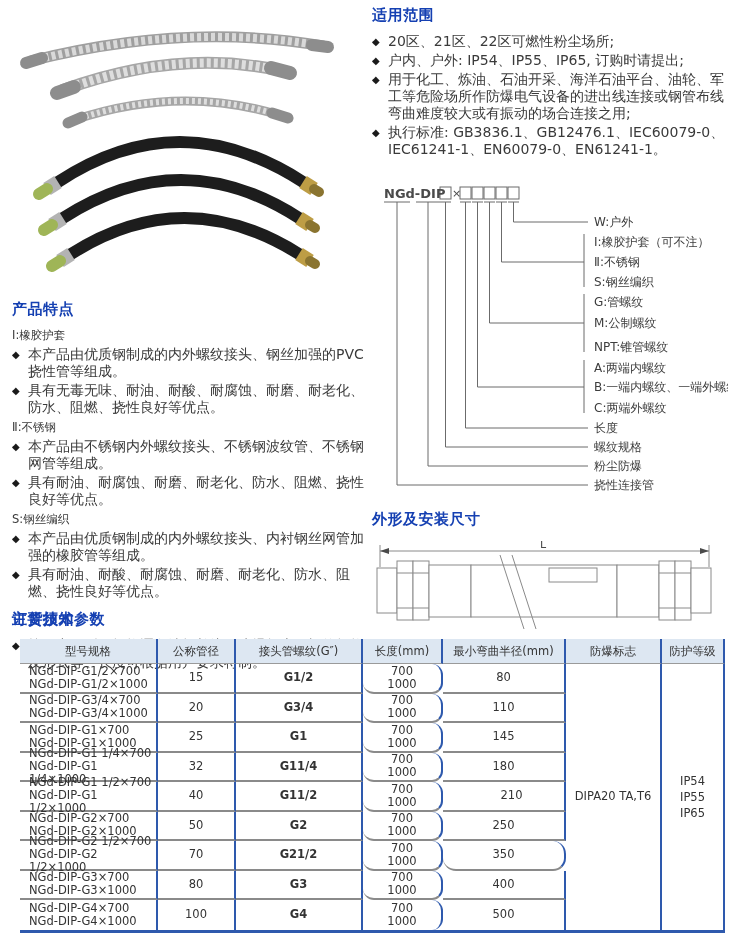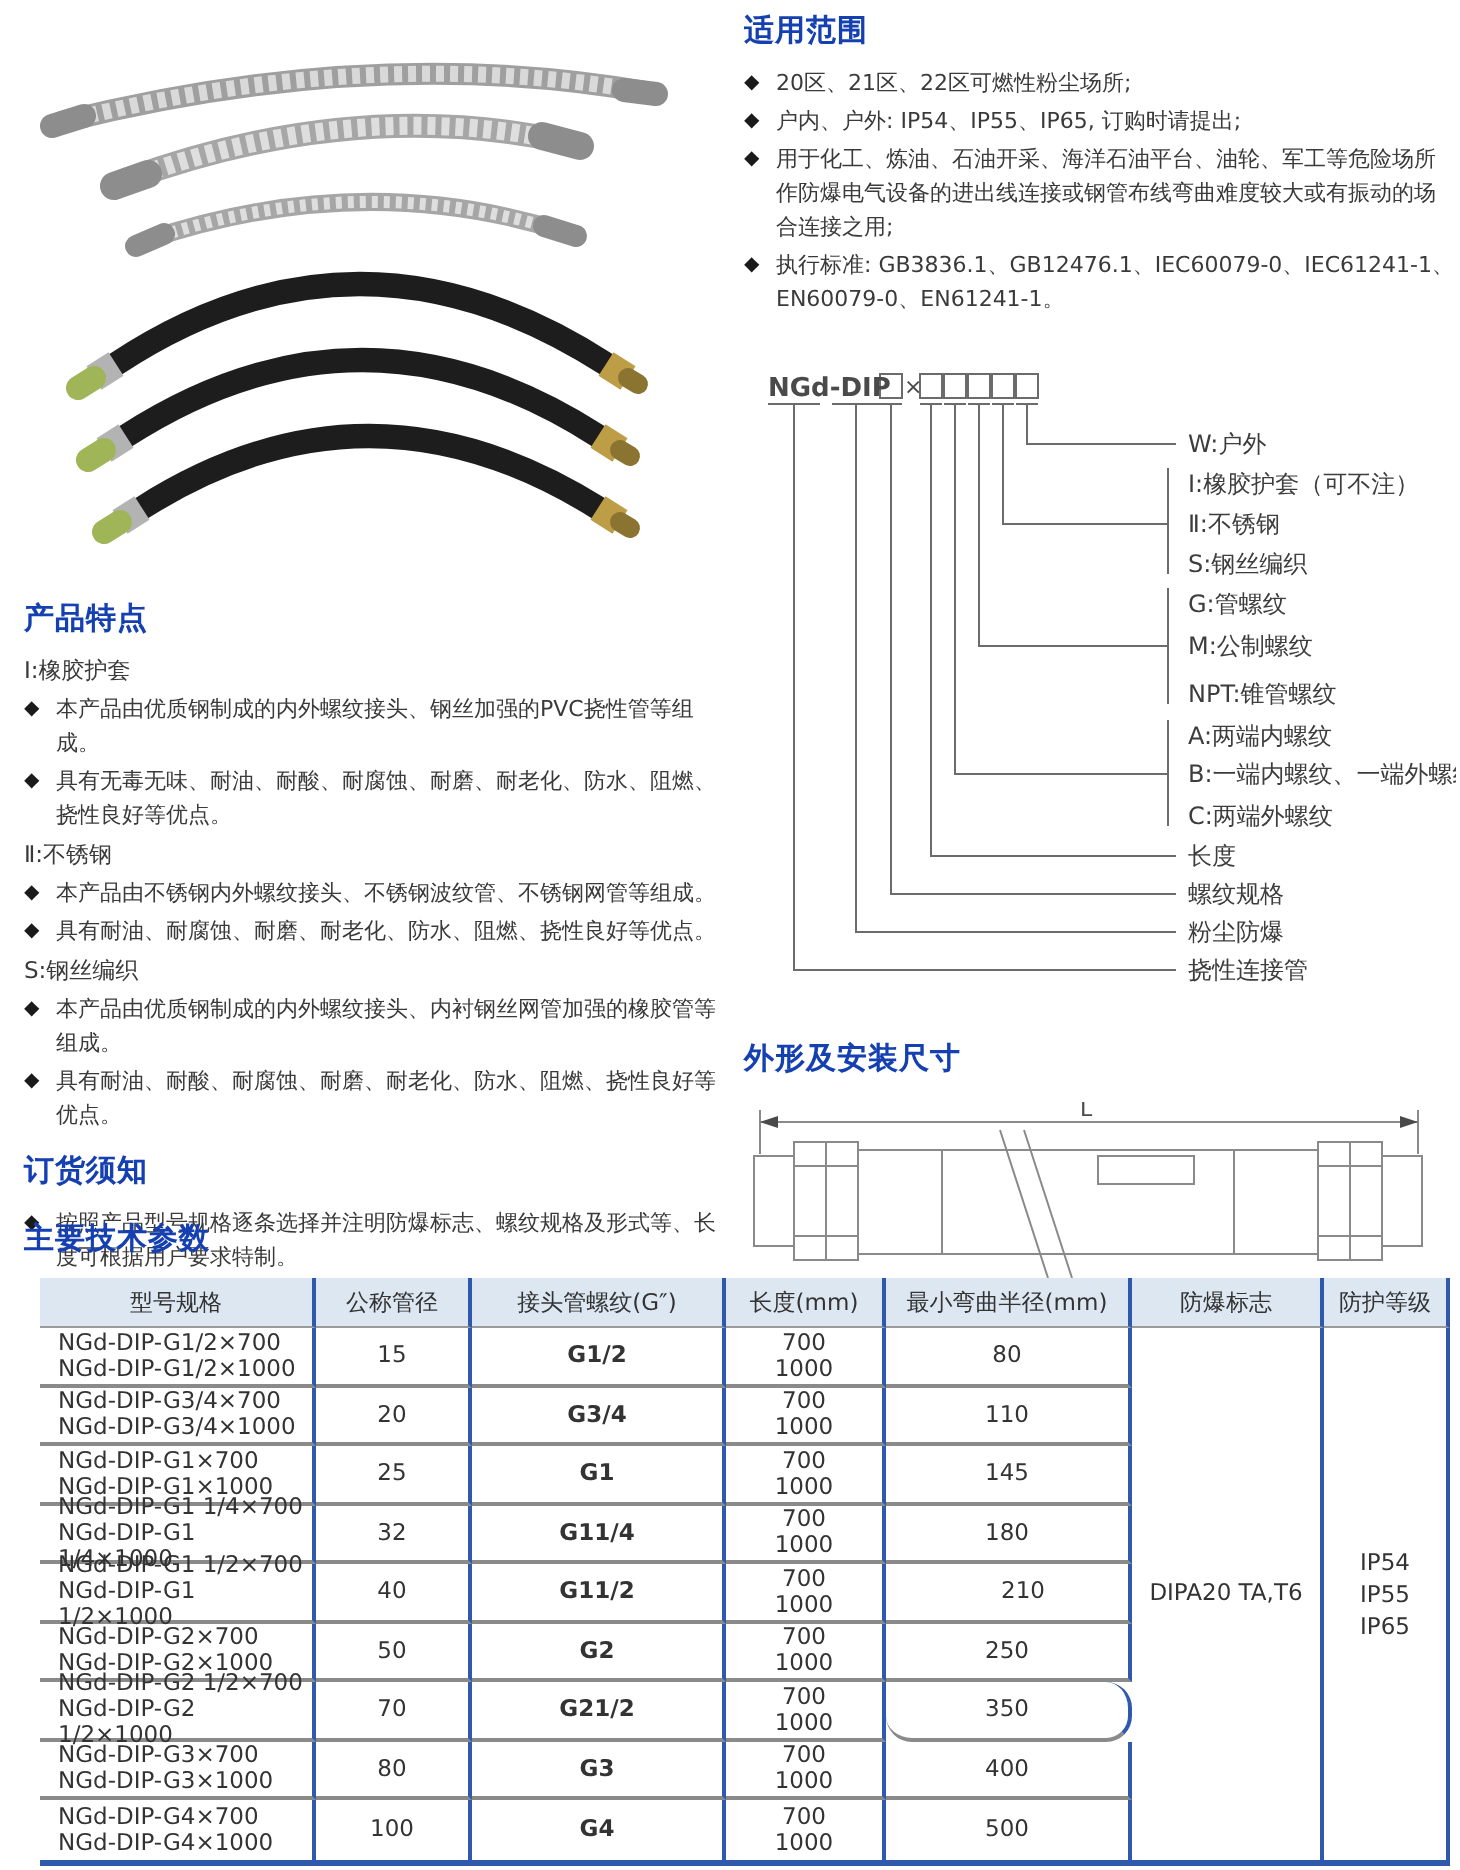--- a/index.html
+++ b/index.html
@@ -4,21 +4,21 @@
 <style>
   html,body{margin:0;padding:0;}
   body{
     width:730px;height:935px;position:relative;background:#ffffff;
     font-family:"DejaVu Sans","Liberation Sans",sans-serif;
     color:#3d3d3d;overflow:hidden;
   }
   .sec-h{color:#1540b2;font-size:15px;font-weight:bold;letter-spacing:.5px;margin:0 0 8px 0;}
   .bullet{display:flex;align-items:flex-start;margin:2px 0;}
   .bmark{flex:0 0 16px;font-size:10px;line-height:17px;color:#1a1a1a;}
-  .btext{flex:1;font-size:11px;line-height:17px;color:#3a3a3a;}
+  .btext{flex:1;font-size:14px;line-height:17px;color:#3a3a3a;}
   .flabel{font-size:11.5px;line-height:17px;color:#3a3a3a;margin-top:3px;}
 
   .left-col{position:absolute;left:12px;top:4px;width:354px;}
   .right-col{position:absolute;left:372px;top:6px;width:356px;}
   .photo-wrap{margin:0 0 10px 4px;}
 
   .features-sec{margin-top:6px;}
   .ordering-sec{margin-top:10px;}
   .specs-sec{position:absolute;left:12px;top:610px;width:712px;}
 
@@ -37,21 +37,21 @@
     background:#dde7f2;border-bottom:1.5px solid #9a9a9a;
     display:flex;align-items:center;justify-content:center;
     font-size:11.5px;color:#333;grid-row:1;
   }
   .cell{display:flex;flex-direction:column;justify-content:center;font-size:11.5px;color:#333;line-height:13px;}
   .vline{border-right:2px solid #2e59ad;}
   .hsep{border-bottom:2px solid #8a8a8a;}
   .c1{grid-column:1;align-items:flex-start;padding-left:9px;box-sizing:border-box;}
   .c2{grid-column:2;align-items:center;}
   .c3{grid-column:3;align-items:center;font-weight:bold;}
-  .c4{grid-column:4;align-items:center;}
+  .c4{grid-column:4;align-items:center;border-radius:11px;}
   .c5{grid-column:5;align-items:center;}
   .mcol6{grid-column:6;grid-row:2/11;align-items:center;}
   .mcol7{grid-column:7;grid-row:2/11;align-items:center;line-height:16px;}
 </style>
 </head>
 <body>
 
 <div class="left-col">
 
   <div class="photo-wrap">
@@ -202,21 +202,21 @@
         <text x="222" y="221">B:一端内螺纹、一端外螺纹</text>
         <text x="222" y="242">C:两端外螺纹</text>
         <text x="222" y="262">长度</text>
         <text x="222" y="281">螺纹规格</text>
         <text x="222" y="300">粉尘防爆</text>
         <text x="222" y="319">挠性连接管</text>
       </g>
     </svg>
   </div>
 
-  <div style="margin-top:20px;">
+  <div style="margin-top:10px;">
     <h2 class="sec-h">外形及安装尺寸</h2>
     <svg class="drawing-svg" width="345" height="100" viewBox="0 0 345 100">
       <g stroke="#8a8a8a" stroke-width="1" fill="#ffffff">
 
         <path d="M8,4 V26 M337,4 V26 M8,10 H337" fill="none"></path>
 
         <rect x="5" y="27" width="20" height="45"></rect>
         <rect x="25" y="20" width="16" height="59"></rect>
         <path d="M25,32 H41 M25,67 H41" fill="none"></path>
         <rect x="41" y="20" width="16" height="59"></rect>

